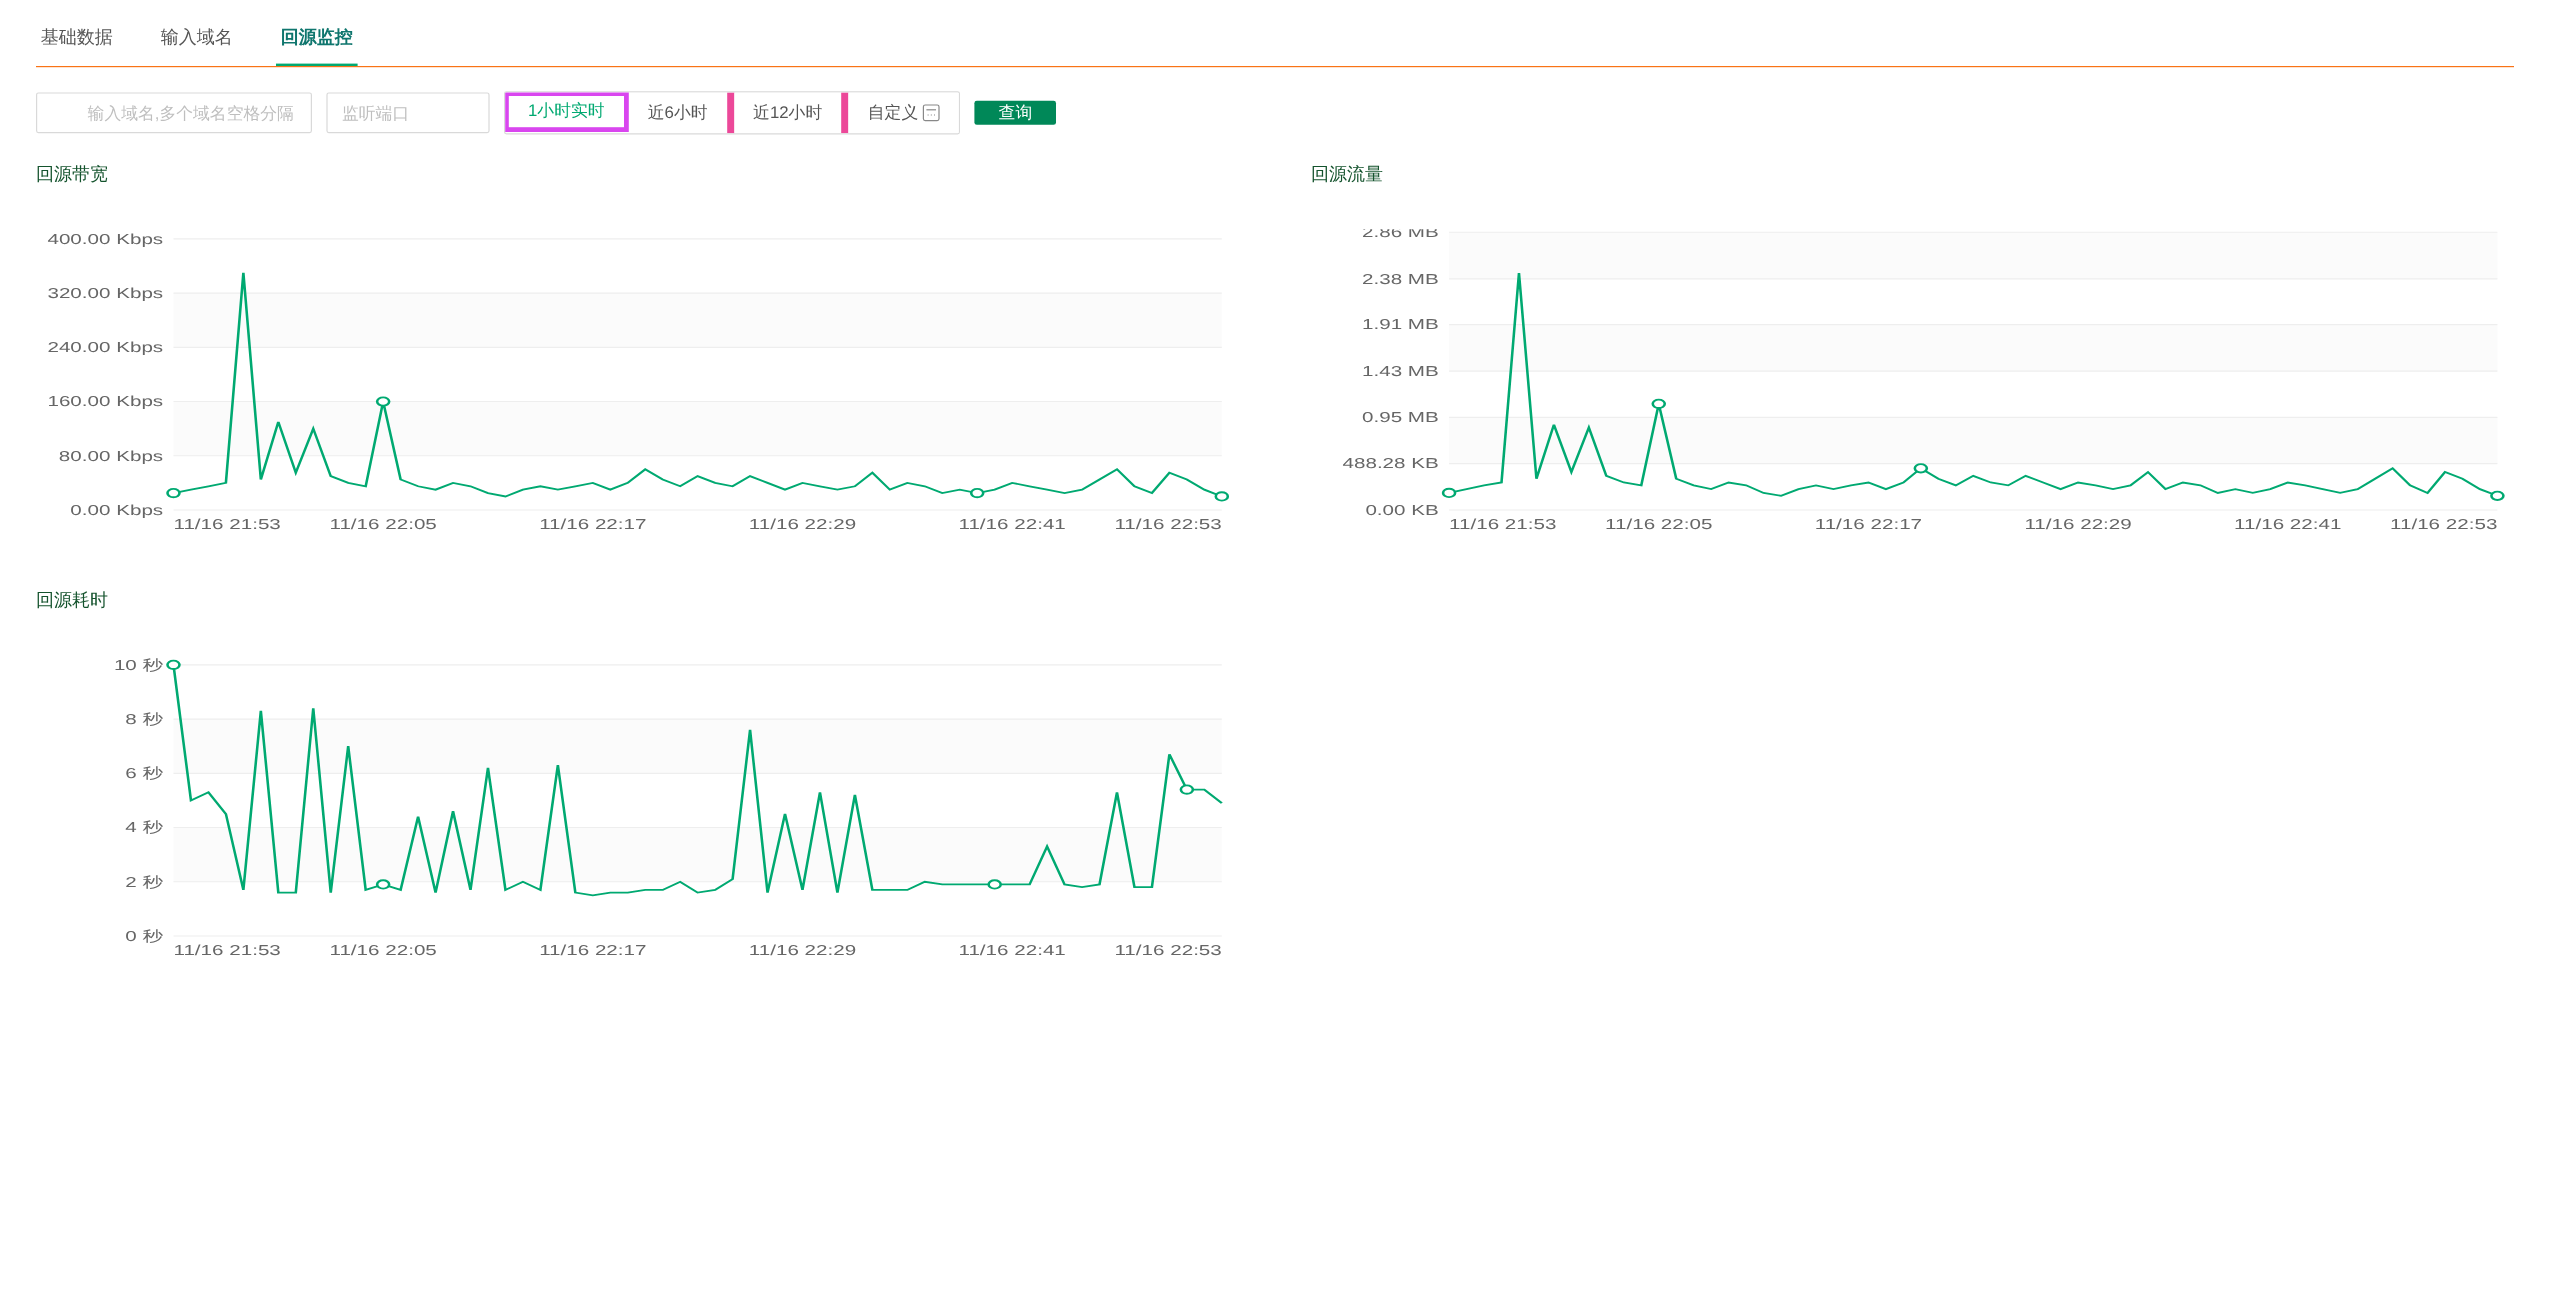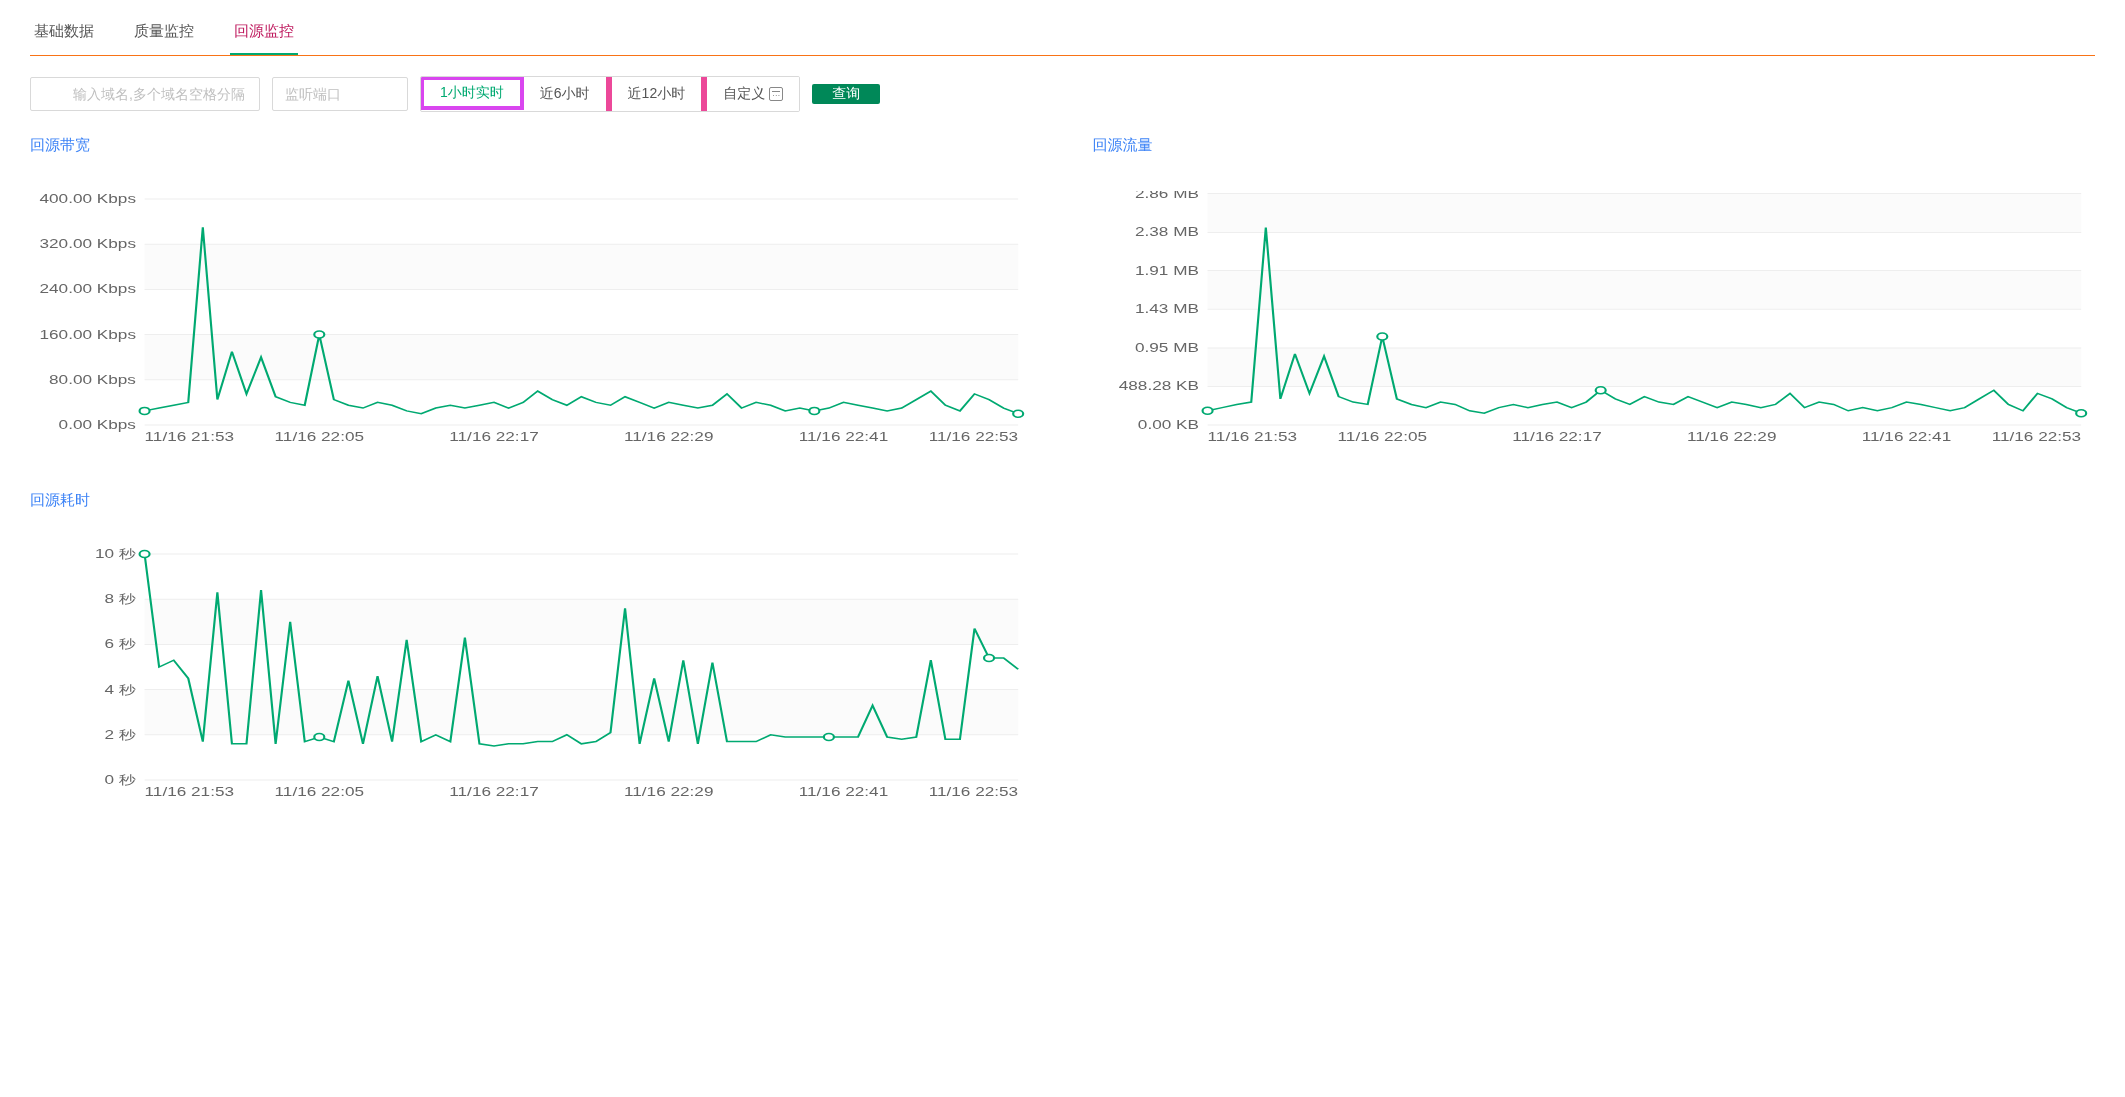--- a/index.html
+++ b/index.html
@@ -16,23 +16,23 @@
   margin-bottom: 20px;
 }
 .tab {
   padding: 12px 4px;
   font-size: 15px;
   color: #555;
   cursor: pointer;
   border-bottom: 2px solid transparent;
 }
 .tab.active {
-  color: #be185d;
+  color: #0f766e;
   border-bottom-color: #00a971;
-  font-weight: 400;
+  font-weight: 700;
 }
 .filters {
   display: flex;
   gap: 12px;
   align-items: center;
   margin-bottom: 24px;
 }
 .input {
   height: 34px;
   border: 1px solid #d9d9d9;
@@ -82,21 +82,21 @@
   cursor: pointer;
 }
 .charts-grid {
   display: grid;
   grid-template-columns: 1fr 1fr;
   gap: 40px 60px;
 }
 .chart-block { }
 .chart-title {
   font-size: 15px;
-  color: #3b82f6;
+  color: #14532d;
   margin-bottom: 36px;
 }
 .chart-svg { width: 100%; height: 260px; display: block; }
 .axis-text { font-size: 12px; fill: #666; }
 .grid-line { stroke: #eee; stroke-width: 1; }
 .grid-band { fill: #f7f7f7; opacity: 0.5; }
 .data-line { stroke: #00a971; stroke-width: 1.5; fill: none; }
 .marker { fill: #fff; stroke: #00a971; stroke-width: 1.5; }
 .cal-icon {
   display: inline-block;
@@ -118,21 +118,21 @@
   top: 3px; left: 2px;
   font-size: 8px;
   color: #888;
 }
 </style>
 </head>
 <body>
 
 <div class="tabs">
   <div class="tab">基础数据</div>
-  <div class="tab">质量监控</div>
+  <div class="tab">输入域名</div>
   <div class="tab active">回源监控</div>
 </div>
 
 <div class="filters">
   <input class="input domain" placeholder="输入域名,多个域名空格分隔" style="">
   <input class="input port" placeholder="监听端口" style="">
   <div class="range-btns">
     <button class="range-btn active">1小时实时</button>
     <button class="range-btn">近6小时</button>
     <button class="range-btn">近12小时</button>

